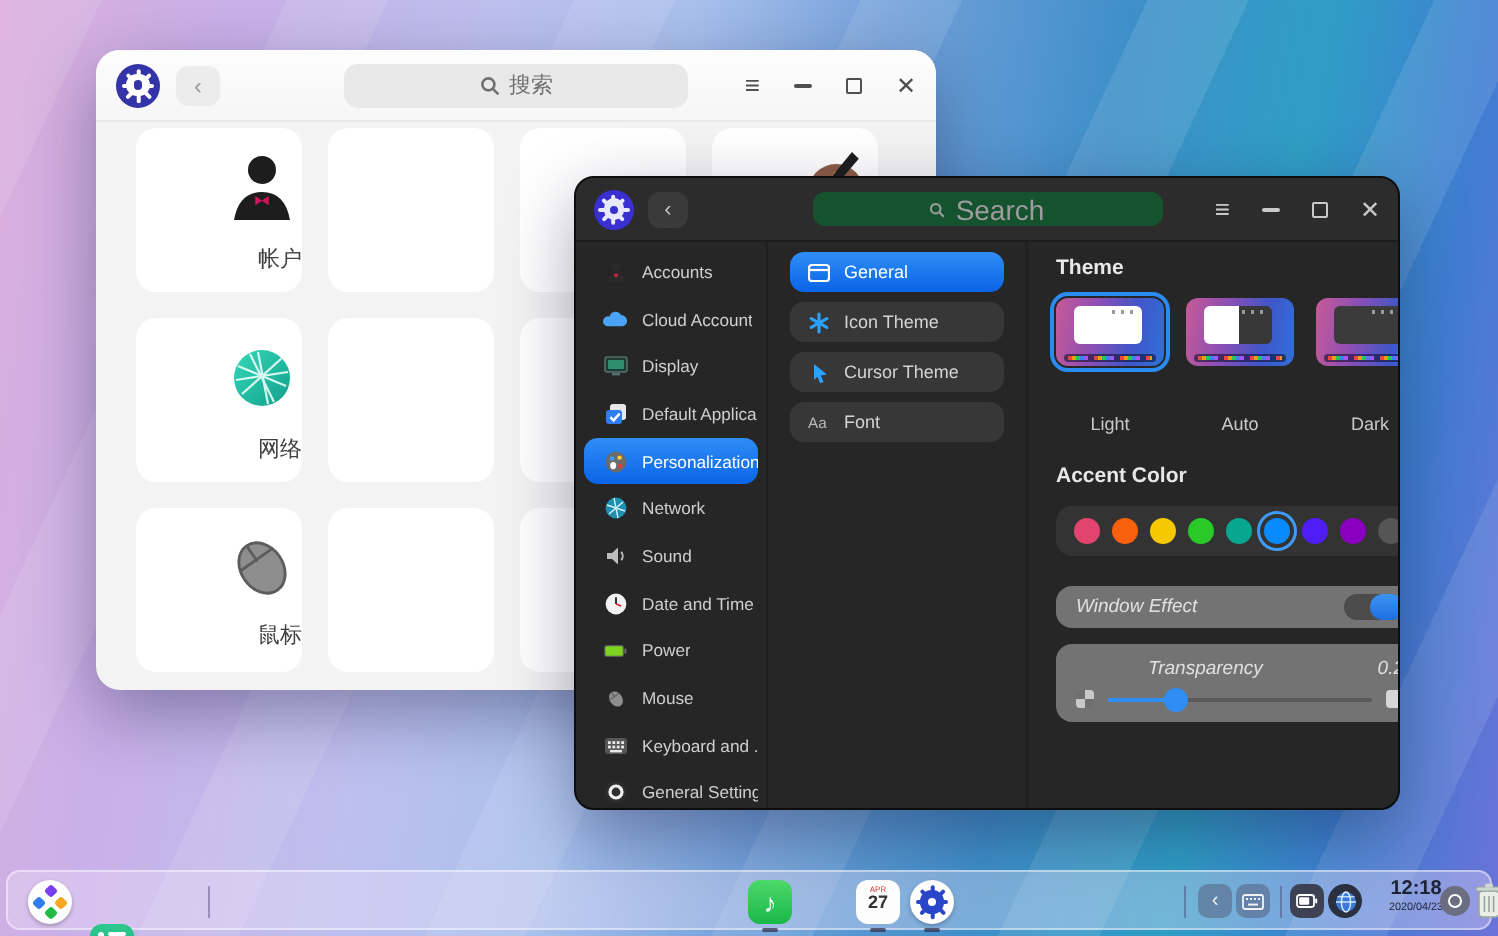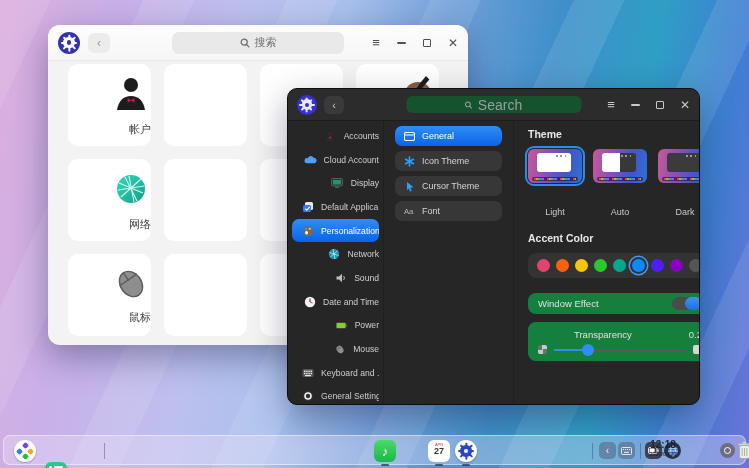--- a/index.html
+++ b/index.html
@@ -48,21 +48,21 @@
   
   .win-dark { left:287px; top:88px; width:413px; height:317px; background:#262626; border-radius:10px; overflow:hidden; border:1px solid #0d0d0d; }
   .win-dark .tbar { height:32px; background:#2c2c2c; border-bottom:1px solid #1d1d1d; padding:0 9px; }
   .win-dark .logo { width:20px; height:20px; --gear-bg:#3a2fd0; background:var(--gear-bg); color:#e8e8ff; }
   .win-dark .back { width:20px; height:18px; margin-left:7px; background:#3a3a3a; border-radius:6px; color:#c4c4c4; font-size:11px; }
   .win-dark .search-pill { width:175px; height:17px; background:#14532d; border-radius:6px; color:#9d9d9d; font-size:14px; }
   .win-dark .ctrls { margin-left:auto; display:flex; align-items:center; gap:16px; color:#c9c9c9; }
 
   .dk-body { position:absolute; left:0; top:32px; right:0; bottom:0; display:flex; }
   .side { width:96px; flex:none; padding-top:3px; border-right:1px solid #1f1f1f; }
-  .side-item { height:23.7px; display:flex; align-items:center; gap:7px; padding-left:9px; margin:0 4px; border-radius:7px;justify-content:flex-end; }
+  .side-item { height:23.7px; display:flex; align-items:center; gap:7px; padding-left:9px; margin:0 4px; border-radius:7px; }
   .side-item .slabel { font-size:8.6px; color:#cfcfcf; white-space:nowrap; overflow:hidden; }
   .side-item.sel { background:linear-gradient(#2f8df5,#0a64e8); }
   .side-item.sel .slabel { color:#fff; }
   .sicon { width:13px; height:13px; flex:none; display:flex; align-items:center; justify-content:center; }
   .sicon svg { display:block; }
 
   .navcol { width:130px; flex:none; padding:5px 11px 0 11px; border-right:1px solid #1f1f1f; }
   .nav-item { height:20px; margin-bottom:5px; background:#373737; border-radius:7px; display:flex; align-items:center; gap:7px; padding:0 9px; }
   .nav-item .nlabel { font-size:9px; color:#d4d4d4; }
   .nav-item.sel { background:linear-gradient(#2f8df5,#0a64e8); }
@@ -84,21 +84,21 @@
   .mdock { position:absolute; left:7%; right:7%; bottom:2px; height:4px; border-radius:2px; background:rgba(10,10,35,0.55); overflow:hidden; }
   .mdock::before { content:""; position:absolute; inset:1px 2px;
     background:repeating-linear-gradient(90deg,#ef4444 0 2px,#f59e0b 2px 4px,#22c55e 4px 6px,#3b82f6 6px 8px,#a855f7 8px 10px,transparent 10px 13px); }
   .tname { margin-top:24px; font-size:9px; color:#c9c9c9; }
 
   .accent-h { margin-top:15px; }
   .dot-row { margin-top:9px; height:25px; background:#333; border-radius:8px; display:flex; align-items:center; gap:6px; padding:0 9px; }
   .dot { width:13px; height:13px; border-radius:50%; }
   .dot.selected { box-shadow:0 0 0 2px #333, 0 0 0 3.5px #3f9bf5; }
 
-  .card { background:#15803d; border-radius:8px; display:flex; align-items:center; padding:0 10px; }
+  .card { background:#737373; border-radius:8px; display:flex; align-items:center; padding:0 10px;font-style:italic; }
   .we-card { margin-top:15px; height:21px; }
   .we-label { flex:1; font-size:9.5px; color:#e0e0e0; }
   .switch { position:relative; width:30px; height:13px; border-radius:7px; background:#4b4b4b; }
   .switch .knob { position:absolute; right:0; top:0; width:17px; height:13px; border-radius:7px; background:linear-gradient(#3d94f2,#1d6fe0); }
 
   .tr-card { margin-top:8px; height:39px; flex-direction:column; align-items:stretch; justify-content:center; gap:5px; padding:5px 10px; }
   .tr-top { display:flex;margin-left:36px; }
   .tr-label { flex:1; font-size:9.5px; color:#e0e0e0; }
   .tr-val { font-size:9.5px; color:#e0e0e0; }
   .tr-slider { display:flex; align-items:center; gap:7px; }
@@ -569,21 +569,21 @@
         </svg>
     </div>
     <div class="tray-globe" style="left:660px">
       <svg width="12" height="12" viewBox="0 0 12 12">
           <circle cx="6" cy="6" r="5" fill="#3a79d8"></circle>
           <ellipse cx="6" cy="6" rx="2.3" ry="5" fill="none" stroke="#dff0ff" stroke-width="0.7"></ellipse>
           <line x1="1" y1="6" x2="11" y2="6" stroke="#dff0ff" stroke-width="0.7"></line>
           <line x1="1.7" y1="3.4" x2="10.3" y2="3.4" stroke="#dff0ff" stroke-width="0.6"></line>
         </svg>
     </div>
-    <div class="clock" style="left:641px;width:36px">
+    <div class="clock" style="left:686px;width:36px">
       <span class="t">12:18</span>
       <span class="d">2020/04/23</span>
     </div>
     <div class="power-btn" style="left:716px">
         <i></i>
       </div>
     <div class="trash" style="left:733px">
       <svg width="15" height="19" viewBox="0 0 15 19">
           <rect x="2.5" y="4.5" width="10" height="13" rx="2" fill="#e9efe6" stroke="#9aa89a" stroke-width="0.8"></rect>
           <rect x="1" y="2.5" width="13" height="2" rx="1" fill="#cfd8cc" stroke="#9aa89a" stroke-width="0.6"></rect>

